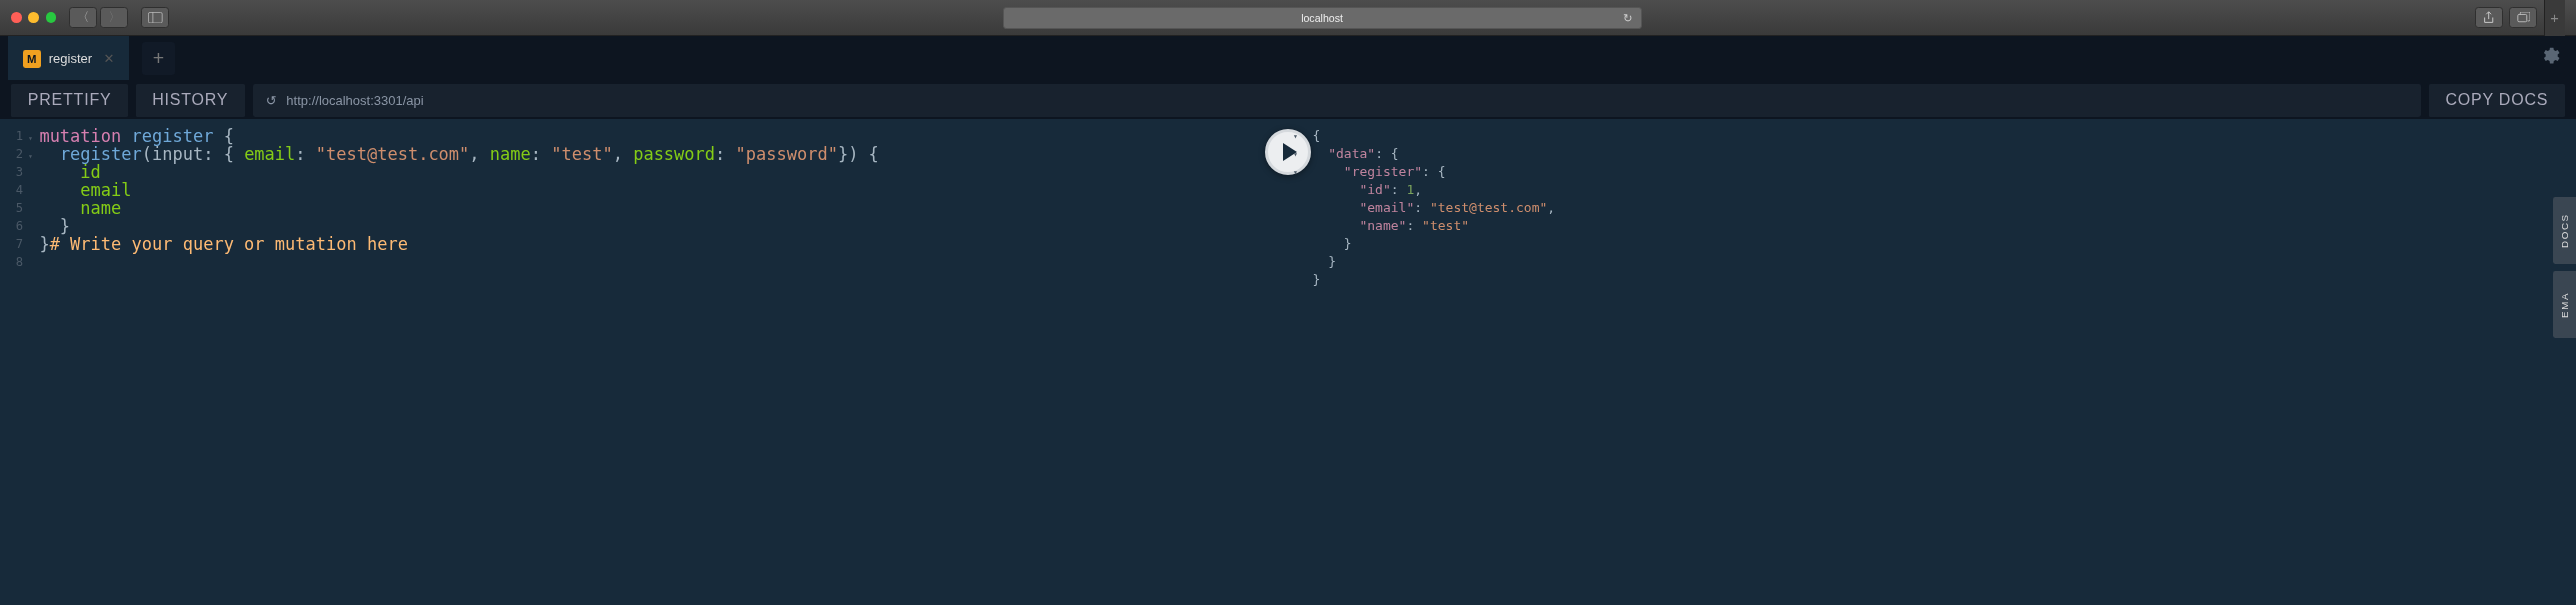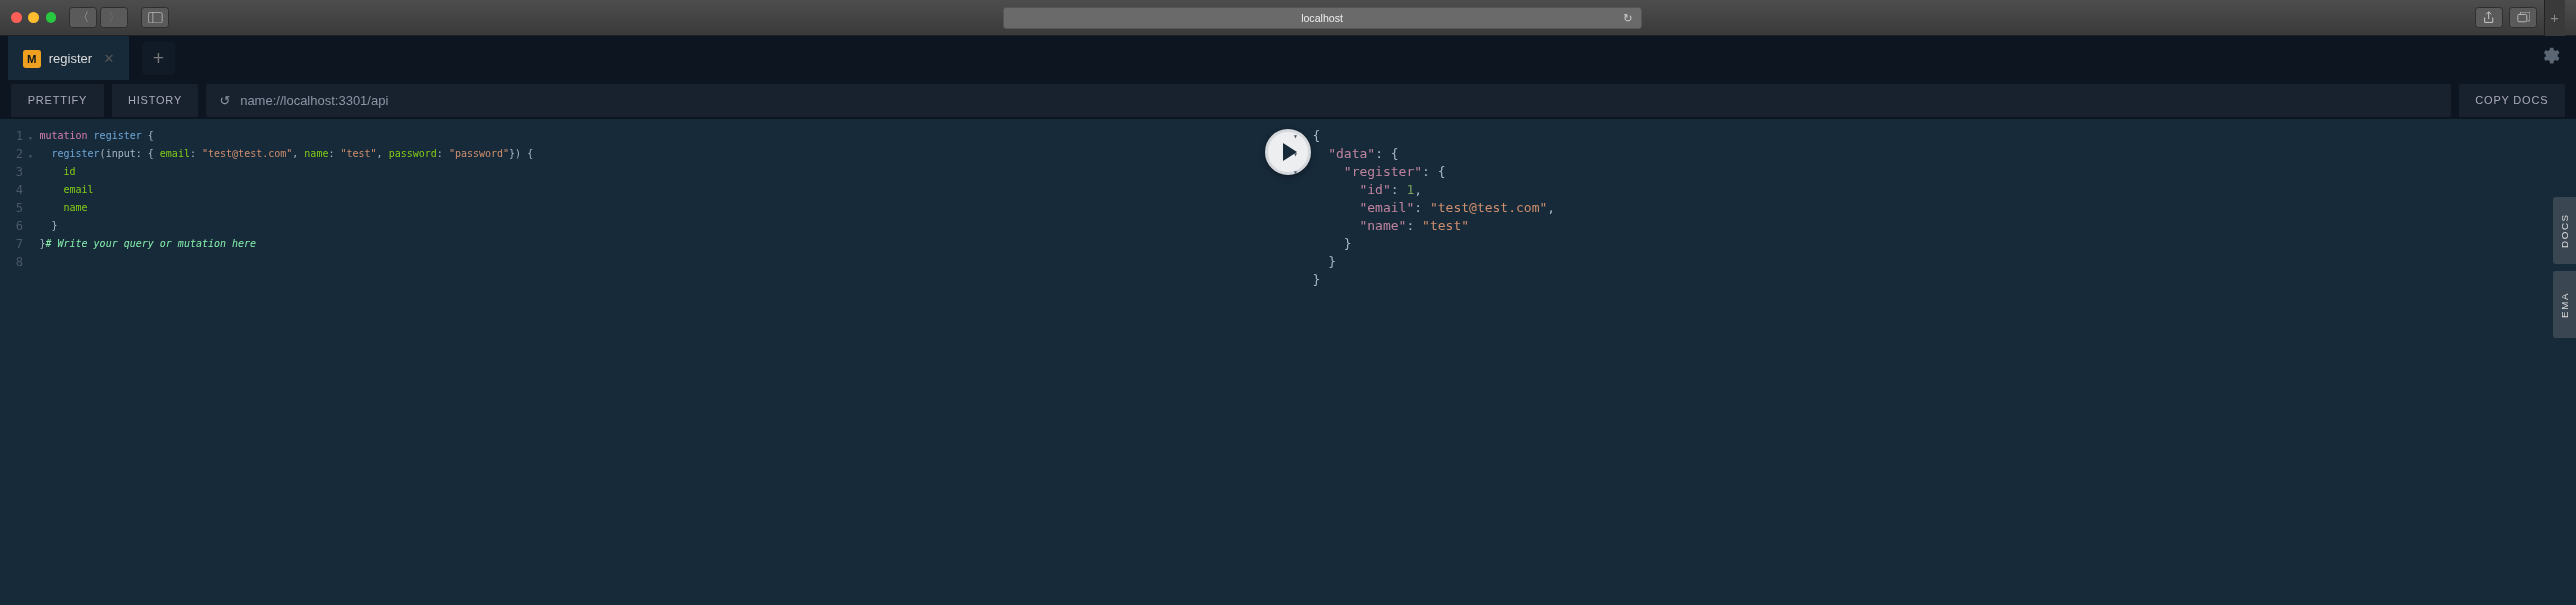--- a/index.html
+++ b/index.html
@@ -22,31 +22,31 @@
     .app-tabs{height:44px;background:#0d1520;display:flex;align-items:center;padding:0 8.1px;gap:13px}
     .gql-tab{height:44px;background:#172a3a;display:flex;align-items:center;padding:0 14.6px;gap:8.1px;border-top:0.8px solid #172a3a;position:relative}
     .badge{width:18px;height:18px;background:#f0a020;color:#0d1520;font-weight:700;border-radius:2.4px;display:flex;align-items:center;justify-content:center;font-size:11.4px}
     .tabname{color:#ddd;font-size:13px}
     .tabx{color:#555;font-size:13px;margin-left:3.3px}
     .newtab{width:33px;height:33px;border-radius:3.3px;display:flex;align-items:center;justify-content:center;color:#777;font-size:19.5px;background:#111a27}
     .app-tabs-spacer{flex:1}
     .gear{color:#666;font-size:21px;margin-right:8.1px}
 
     .toolbar{height:39px;background:#0d1520;display:flex;align-items:center;padding:0 11.4px;gap:8.1px;border-top:0.8px solid #0d1520}
-    .tbtn{height:33px;padding:0 16.3px;background:#18222e;color:#aab;font-size:11px;letter-spacing:0.8px;display:flex;align-items:center;border-radius:1.6px}
+    .tbtn{height:33px;padding:0 16.3px;background:#18222e;color:#aab;font-size:16px;letter-spacing:0.8px;display:flex;align-items:center;border-radius:1.6px}
     .endpoint{flex:1;height:33px;background:#18222e;border-radius:2.4px;display:flex;align-items:center;padding:0 13px;gap:9.8px;color:#8a95a5;font-size:13px}
     .rel-ico{color:#8a95a5;font-size:13px}
 
     .editor-zone{flex:1;display:flex;position:relative}
     .pane{flex:1;position:relative}
     .pane.left{display:flex}
     .gutter{width:28px;padding:8.1px 4.9px 0 0;text-align:right;color:#4a5866;font-size:12.2px;font-family:Menlo,Consolas,monospace;line-height:18px}
     .fold{width:6.5px;color:#4a5866;font-size:8.1px;padding-top:9.8px;font-family:Menlo,monospace;line-height:18px}
-    .code{flex:1;padding:8.1px 0 0 4.9px;font-family:Menlo,Consolas,monospace;font-size:10px;line-height:18px;white-space:pre}
-    .kw{color:#d67fb0}.fn{color:#6fa8d8}.attr{color:#84cc16}.str{color:#cf8e6d}.punc{color:#a7b6c2}.cm{color:#86efac;font-style:italic}
+    .code{flex:1;padding:8.1px 0 0 4.9px;font-family:Menlo,Consolas,monospace;font-size:17px;line-height:18px;white-space:pre}
+    .kw{color:#d67fb0}.fn{color:#6fa8d8}.attr{color:#84cc16}.str{color:#cf8e6d}.punc{color:#a7b6c2}.cm{color:#fdba74;}
     .pane.right{display:flex}
     .rgutter{width:18px;padding:8.1px 0 0 4.9px;color:#4a5866;font-size:8.1px;font-family:Menlo,monospace;line-height:18px}
     .json{flex:1;padding:8.1px 0 0 6.5px;font-family:Menlo,Consolas,monospace;font-size:13px;line-height:18px;white-space:pre;color:#a7b6c2}
     .jk{color:#c0849e}.jn{color:#7aa25c}.js{color:#cf8e6d}
 
     .play{position:absolute;top:9.8px;left:50%;transform:translateX(-50%);width:46px;height:46px;border-radius:50%;background:#eceef0;display:flex;align-items:center;justify-content:center;border:3.3px solid #d5d9dd;box-shadow:0 1.6px 6.5px rgba(0,0,0,.4)}
     .play-tri{width:0;height:0;border-left:14.6px solid #172a3a;border-top:9px solid transparent;border-bottom:9px solid transparent;margin-left:4.1px}
 
     .side-tabs{position:absolute;right:0;top:78px;display:flex;flex-direction:column;gap:6.5px}
     .stab{width:23px;height:67px;background:#3a4652;color:#ddd;font-size:9.8px;letter-spacing:1.6px;display:flex;align-items:center;justify-content:center;writing-mode:vertical-rl;transform:rotate(180deg);border-radius:0 2.4px 2.4px 0}
@@ -106,21 +106,21 @@
           <path fill="#5a6674" d="M12 8a4 4 0 100 8 4 4 0 000-8zm9.4 4a7.7 7.7 0 00-.1-1.2l2.1-1.6-2-3.4-2.5 1a7.5 7.5 0 00-2-1.2L16.5 3h-4l-.4 2.6a7.5 7.5 0 00-2 1.2l-2.5-1-2 3.4 2.1 1.6A7.7 7.7 0 007.6 12c0 .4 0 .8.1 1.2l-2.1 1.6 2 3.4 2.5-1a7.5 7.5 0 002 1.2l.4 2.6h4l.4-2.6a7.5 7.5 0 002-1.2l2.5 1 2-3.4-2.1-1.6c.1-.4.1-.8.1-1.2z"></path>
         </svg>
     </div>
   </div>
 
   <div class="toolbar">
     <div class="tbtn">PRETTIFY</div>
     <div class="tbtn">HISTORY</div>
     <div class="endpoint">
       <span class="rel-ico">↺</span>
-      <span>name://localhost:3301/api</span>
+      <span>http://localhost:3301/api</span>
     </div>
     <div class="tbtn">COPY DOCS</div>
   </div>
 
   <div class="editor-zone">
     <div class="pane left">
       <div class="gutter" id="gL">
           <div>1</div>
           <div>2</div>
           <div>3</div>

